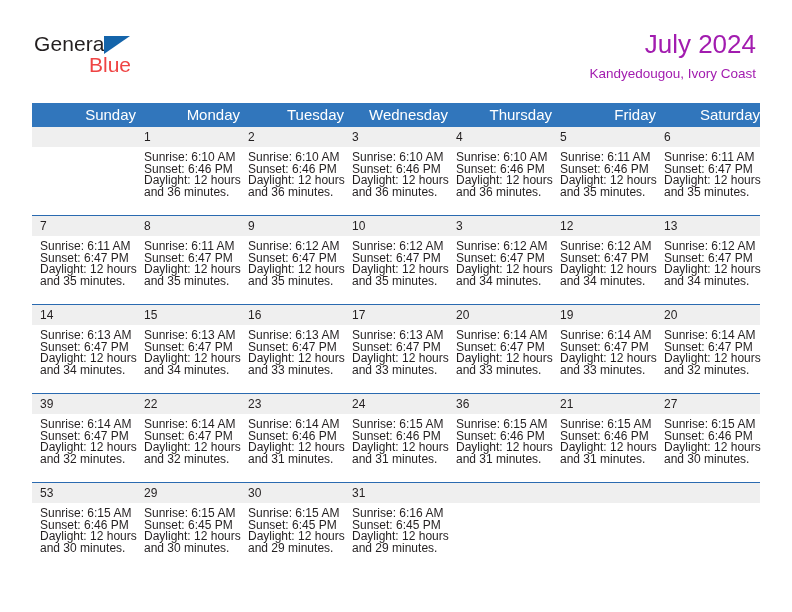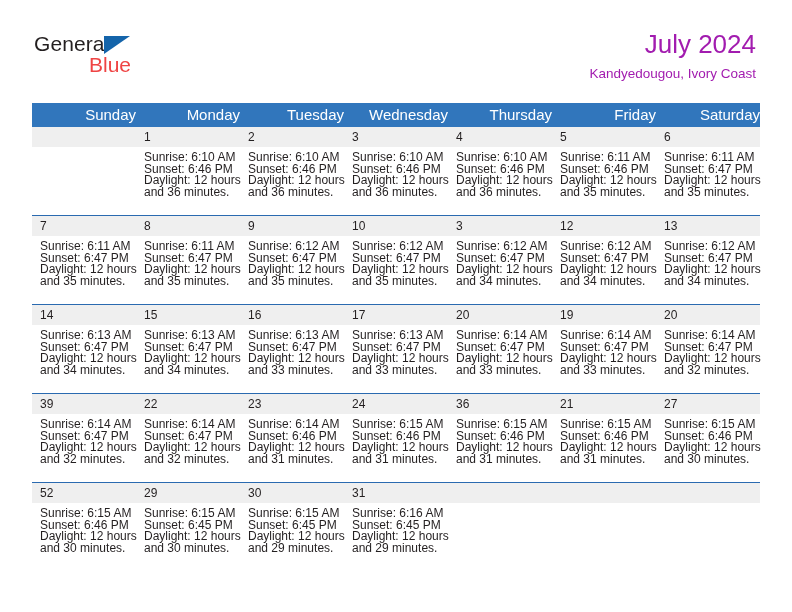--- a/index.html
+++ b/index.html
@@ -428,21 +428,21 @@
               <div class="details">
                 <div>Sunrise: 6:15 AM</div>
                 <div>Sunset: 6:46 PM</div>
                 <div>Daylight: 12 hours</div>
                 <div>and 30 minutes.</div>
               </div>
             </td>
           </tr>
           <tr>
             <td class="daycell">
-              <div class="daynum">52</div>
+              <div class="daynum">53</div>
               <div class="details">
                 <div>Sunrise: 6:15 AM</div>
                 <div>Sunset: 6:46 PM</div>
                 <div>Daylight: 12 hours</div>
                 <div>and 30 minutes.</div>
               </div>
             </td>
             <td class="daycell">
               <div class="daynum">29</div>
               <div class="details">

